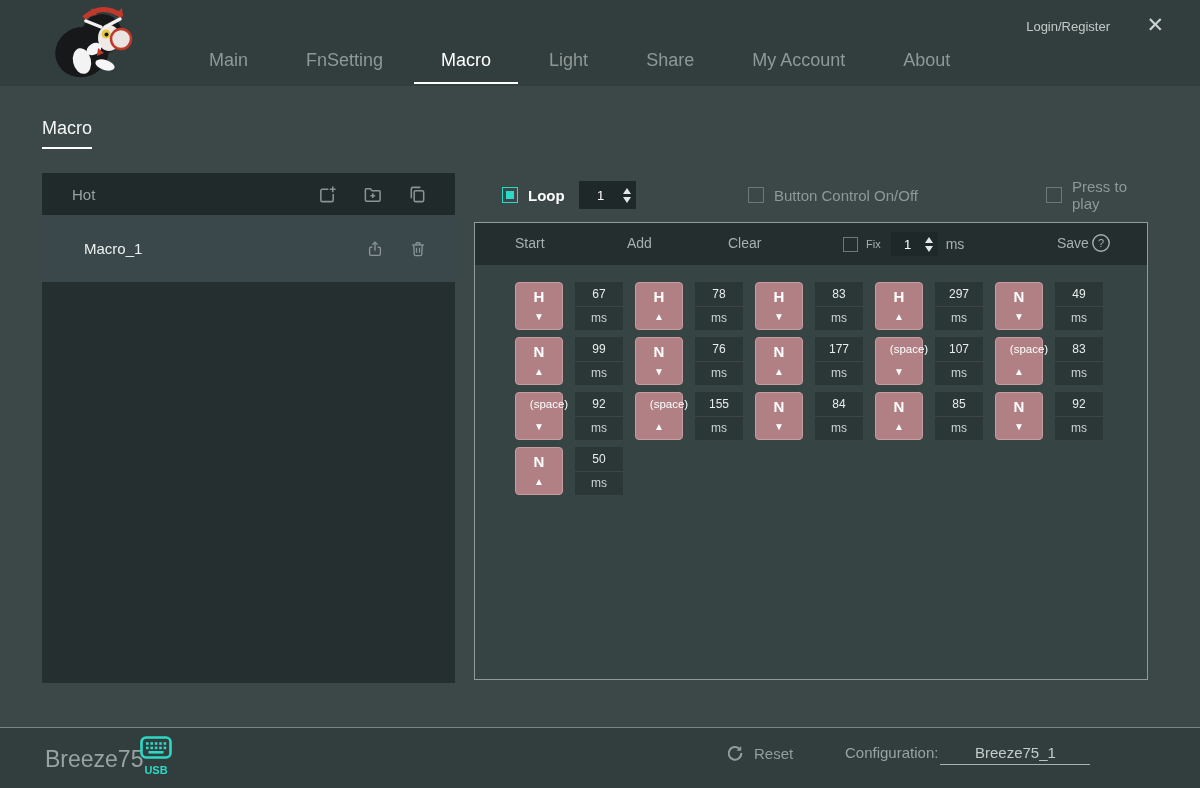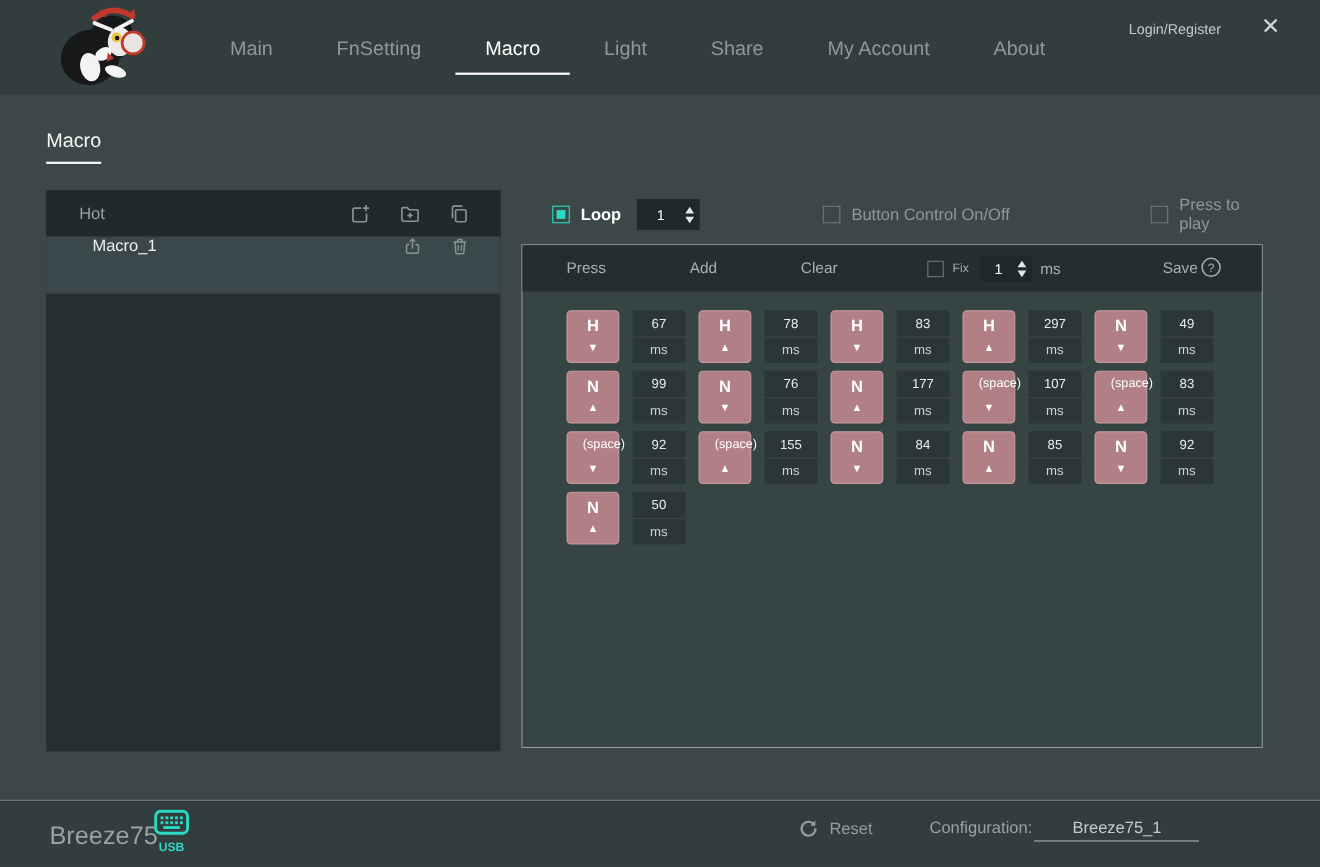--- a/index.html
+++ b/index.html
@@ -6,37 +6,37 @@
   html,body { width:1200px; height:788px; }
   body {
     position:relative; overflow:hidden;
     background:#3b4847;
     font-family:"Liberation Sans", sans-serif;
     -webkit-font-smoothing:antialiased;
   }
   
   .topbar { position:absolute; top:0; left:0; right:0; height:86px; background:#323e3d; }
   .logo { position:absolute; left:42px; top:4px; width:104px; height:78px; }
-  .nav { position:absolute; left:180px; top:0; height:86px; display:flex; align-items:flex-start; padding-top:34px; }
+  .nav { position:absolute; left:180px; top:0; height:86px; display:flex; align-items:center; padding-top:34px; }
   .nav-item { position:relative; color:#8e9897; font-size:18px; padding:0 29px; cursor:default; white-space:nowrap; }
   .nav-item.active { color:#ffffff; }
   .nav-item.active::after { content:""; position:absolute; left:50%; transform:translateX(-50%);
     bottom:-13px; width:104px; height:2px; background:#ffffff; }
   .login { position:absolute; right:90px; top:19px; color:#c3cbca; font-size:13px; }
   .close-btn { position:absolute; right:36px; top:14px; color:#ccd3d2; font-size:21px; font-weight:100; line-height:1; }
   
   .page-title { position:absolute; left:42px; top:118px; color:#f3f6f5; font-size:18px; }
   .page-title::after { content:""; display:block; margin-top:8px; width:50px; height:2px; background:#ffffff; }
   
   .sidebar { position:absolute; left:42px; top:173px; width:413px; height:510px; background:#252f30; }
   .sidebar-header { height:42px; background:#202a2b; display:flex; align-items:center; padding:0 28px 0 30px; }
   .sidebar-header-title { flex:1; color:#98a2a1; font-size:15px; }
   .icon-row { display:flex; align-items:center; gap:26px; }
   .icon-row svg { display:block; }
-  .macro-row { height:52px; background:#3a474b; display:flex; align-items:flex-start; padding:0 28px 0 42px; }
+  .macro-row { height:67px; background:#3a474b; display:flex; align-items:center; padding:0 28px 0 42px; }
   .macro-row-name { flex:1; color:#edf1f0; font-size:15px; }
   
   .controls-row { position:absolute; left:474px; top:177px; width:674px; height:36px; }
   .ctrl-group { position:absolute; top:0; height:36px; display:flex; align-items:center; }
   .cb { width:16px; height:16px; border:1px solid #6d7877; flex:0 0 auto; }
   .cb.checked { border-color:#2cd9c5; display:flex; align-items:center; justify-content:center; }
   .cb.checked::after { content:""; width:8px; height:8px; background:#2cd9c5; }
   .ctrl-label { color:#8e9897; font-size:15px; margin-left:10px; }
   .ctrl-label.strong { color:#ffffff; font-weight:bold; }
   .num-wrap { display:flex; align-items:center; background:#1e2828; height:28px; padding:0 5px 0 0; margin-left:14px; }
@@ -178,21 +178,21 @@
   </div>
 
   <div class="ctrl-group" style="left:556px;margin-left:16px;">
     <div class="cb"></div>
     <div class="ctrl-label">Press to play</div>
   </div>
 </div>
 
 <div class="editor">
   <div class="toolbar">
-    <div class="tb-item tb-start">Press</div>
+    <div class="tb-item tb-start">Start</div>
     <div class="tb-item tb-add">Add</div>
     <div class="tb-item tb-clear">Clear</div>
 
     <div class="fix-group">
       <div class="cb"></div>
       <div class="ctrl-label">Fix</div>
       <div class="num-wrap">
         <div class="num-text">1</div>
         <div class="spin">
           <div class="up"></div>

